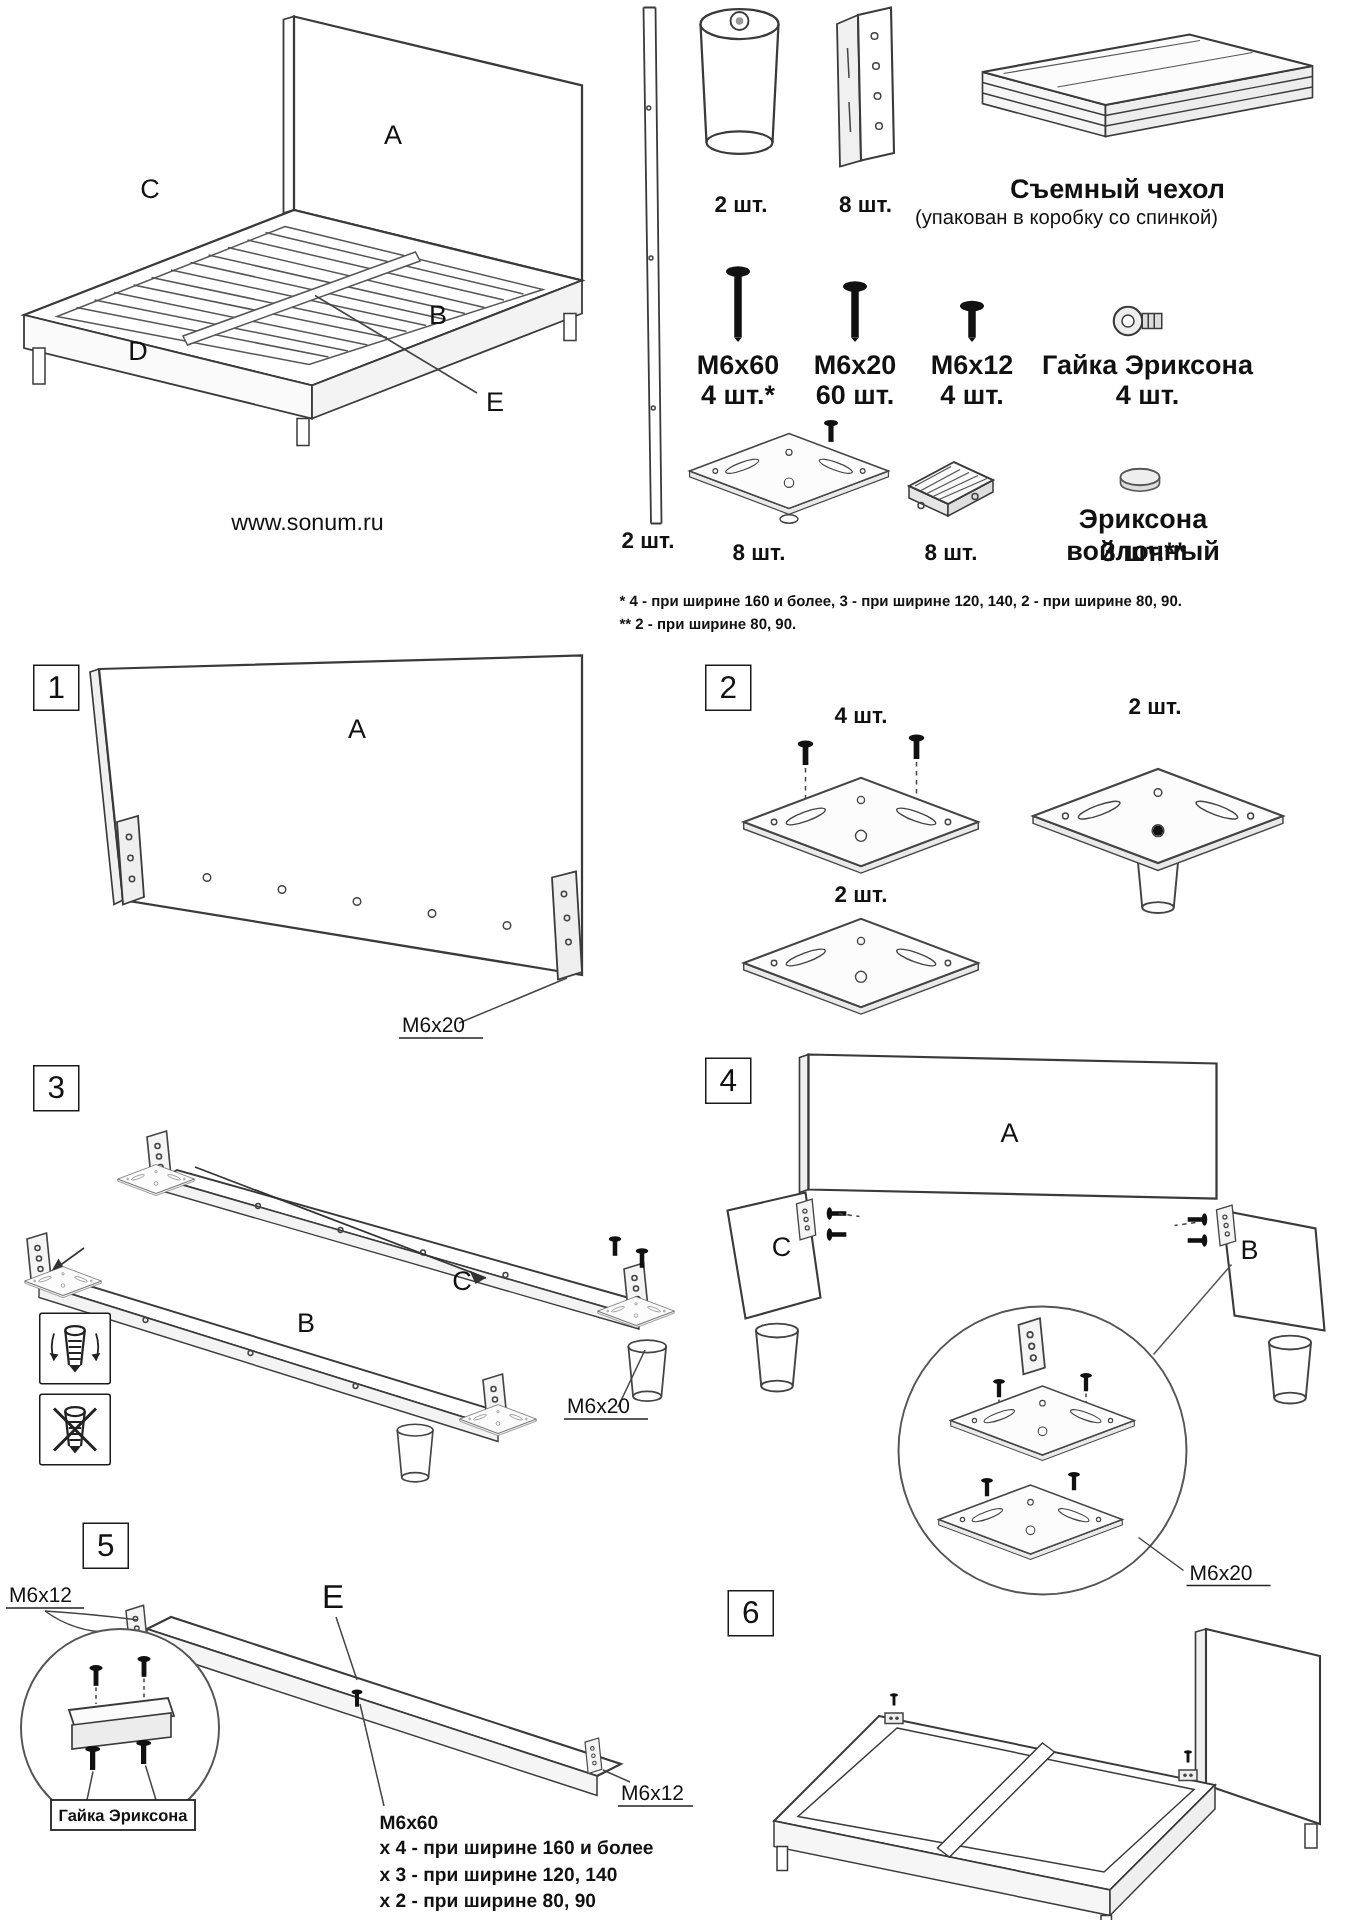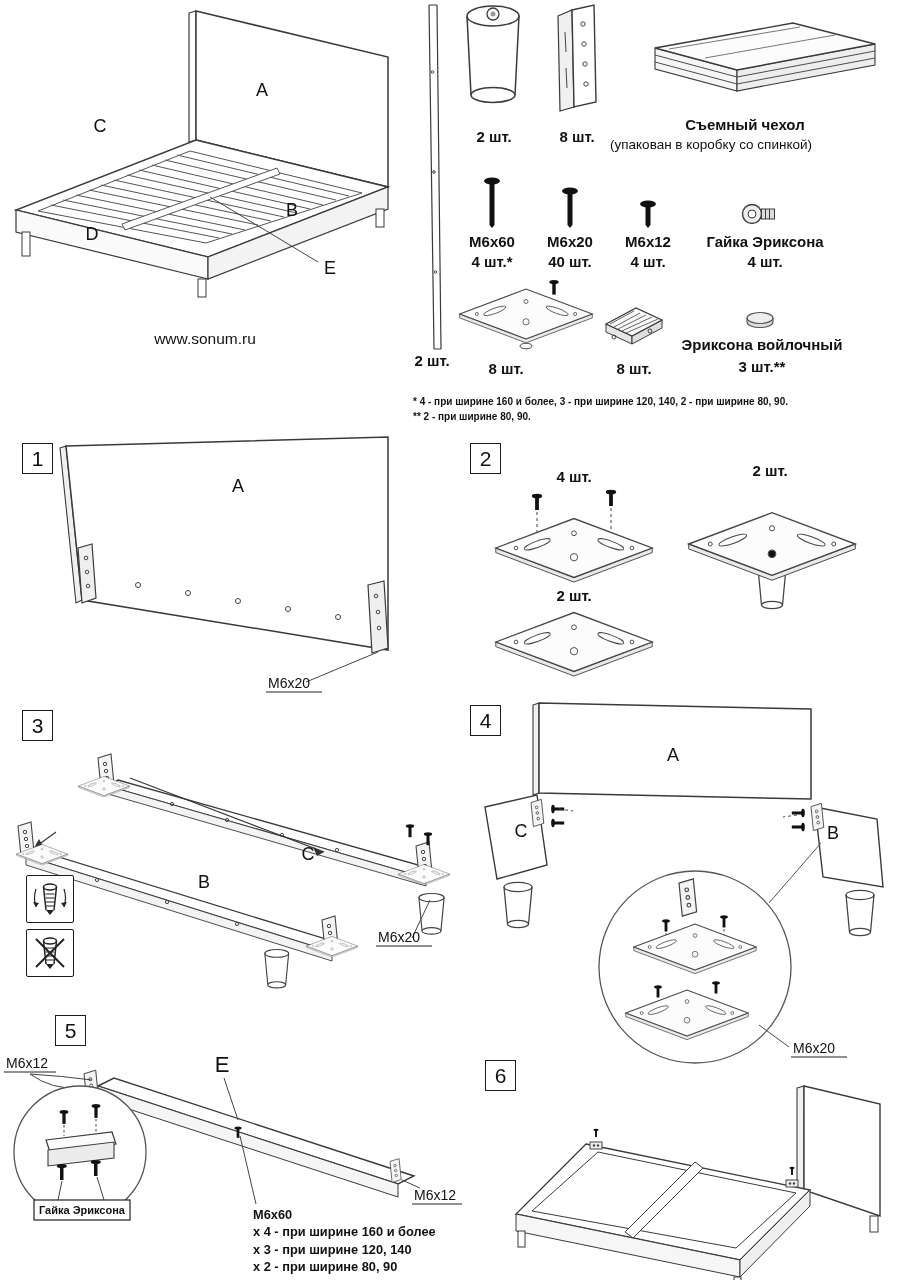--- a/index.html
+++ b/index.html
@@ -1,24 +1,24 @@
 <!DOCTYPE html>
 <html><head>
 <meta charset="utf-8">
 <style>
   * { margin:0; padding:0; box-sizing:border-box; }
   html,body { background:#fff; }
   .sheet { position:relative; width:900px; height:1280px; background:#fff; overflow:hidden;
            font-family:"Liberation Sans", sans-serif; color:#111; }
   .abs { position:absolute; }
   .qty { font-weight:bold; font-size:15px; text-align:center; }
-  .pname { font-weight:bold; font-size:15px; text-align:center; }
+  .pname { font-weight:bold; font-size:18px; text-align:center; }
   .pnote { font-size:13.5px; }
   .title-block { text-align:center; font-size:17.5px; line-height:1.4; }
-  .website { font-size:15.5px; margin-top:2px; }
+  .website { font-size:15.5px; margin-top:12px; }
   .fnotes { font-size:10px; font-weight:bold; line-height:1.5; }
   .step-num { width:31px; height:31px; border:1.8px solid #1a1a1a; background:#fff;
               display:flex; align-items:center; justify-content:center; font-size:21px; z-index:5; }
   .icon-box { width:48px; height:48px; border:1.6px solid #1a1a1a; border-radius:2px; background:#fff;
               display:flex; align-items:center; justify-content:center; z-index:4; }
   .note-block { font-size:12.8px; font-weight:bold; line-height:1.35; z-index:4; }
   svg { overflow:visible; }
   svg text { font-family:"Liberation Sans", sans-serif; fill:#111; }
   .ltr { font-size:18px; }
   .callout { font-size:14px; }
@@ -136,21 +136,21 @@
   </svg>
   <div class="abs pname" style="left:447px;top:233px;width:90px">М6х60</div>
   <div class="abs pname" style="left:447px;top:253px;width:90px">4 шт.*</div>
 
   <svg class="abs" style="left:559px;top:186px" width="22" height="42" viewBox="0 0 22 42">
     <rect x="8.5" y="6" width="5" height="33" fill="#111"></rect>
       <polygon points="8.5,39 13.5,39 11,42" fill="#111"></polygon>
     <ellipse cx="11" cy="5" rx="8" ry="3.5" fill="#111"></ellipse>
   </svg>
   <div class="abs pname" style="left:525px;top:233px;width:90px">М6х20</div>
-  <div class="abs pname" style="left:525px;top:253px;width:90px">40 шт.</div>
+  <div class="abs pname" style="left:525px;top:253px;width:90px">60 шт.</div>
 
   <svg class="abs" style="left:637px;top:199px" width="22" height="29" viewBox="0 0 22 29">
     <rect x="8.5" y="6" width="5" height="20" fill="#111"></rect>
       <polygon points="8.5,26 13.5,26 11,29" fill="#111"></polygon>
     <ellipse cx="11" cy="5" rx="8" ry="3.5" fill="#111"></ellipse>
   </svg>
   <div class="abs pname" style="left:603px;top:233px;width:90px">М6х12</div>
   <div class="abs pname" style="left:603px;top:253px;width:90px">4 шт.</div>
 
   <svg class="abs" style="left:741px;top:201px" width="40" height="26" viewBox="0 0 40 26">

